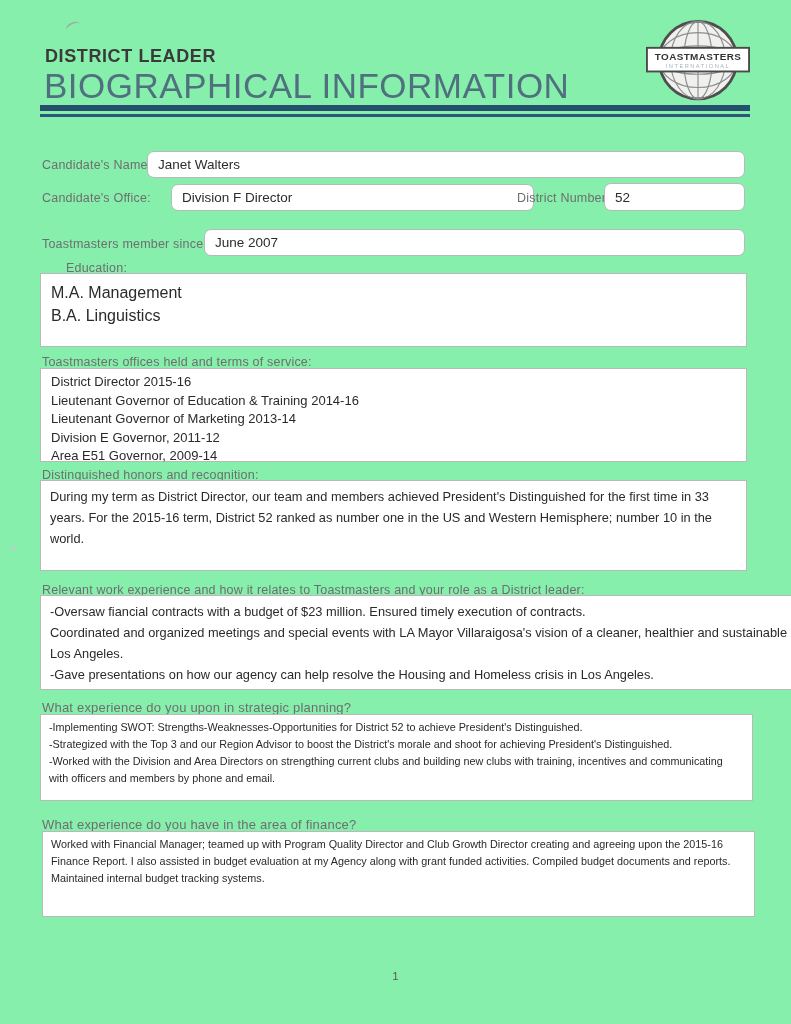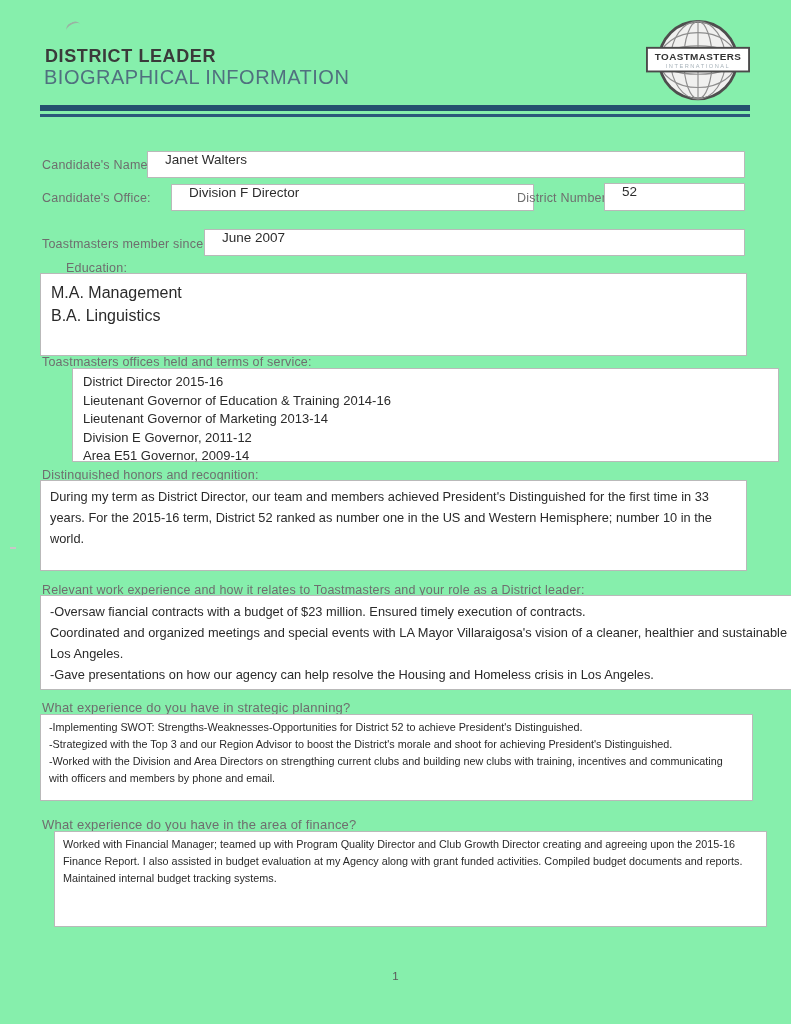--- a/index.html
+++ b/index.html
@@ -12,37 +12,37 @@
     overflow:hidden;
     box-shadow:0 0 4px rgba(0,0,0,.25);
   }
   
   .title1{
     position:absolute;left:45px;top:46px;
     font-size:18px;font-weight:700;letter-spacing:.6px;color:#3a3a3a;
   }
   .title2{
     position:absolute;left:44px;top:66px;
-    font-size:20px;font-weight:400;letter-spacing:.5px;color:#50707f;
+    font-size:35px;font-weight:400;letter-spacing:.5px;color:#50707f;
   }
   .logo{position:absolute;left:646px;top:16px;width:104px;height:92px;}
   .rule-thick{position:absolute;left:40px;top:105px;width:710px;height:6px;background:#24506e;}
   .rule-thin{position:absolute;left:40px;top:114px;width:710px;height:3px;background:#2b587a;}
   .squiggle{position:absolute;left:66px;top:22px;width:15px;height:9px;
     border-top:2px solid #a0a0a0;border-radius:50%;transform:rotate(-24deg);opacity:.75;}
   .margin-dot{position:absolute;left:10px;top:547px;width:6px;height:2px;background:#c7c7c7;}
 
   
   .lbl{position:absolute;font-size:12.5px;color:#6e6e6e;font-weight:400;letter-spacing:.2px;}
   .box{position:absolute;background:#fff;border:1px solid #b9b9b9;box-sizing:border-box;color:#2c2c2c;}
   .val{font-size:13.5px;color:#2c2c2c;}
-  .fieldbox{display:flex;padding-left:17px;}
+  .fieldbox{display:flex;align-items:center;padding-left:10px;border-radius:7px;}
 
   .edu-lines{padding:7px 10px 0 10px;font-size:16px;line-height:23px;color:#2a2a2a;}
-  .off-lines{padding:4px 10px 0 10px;font-size:13px;line-height:18.5px;color:#2a2a2a;margin-left:32px;}
+  .off-lines{padding:4px 10px 0 10px;font-size:13px;line-height:18.5px;color:#2a2a2a;}
   .para-box{padding:5px 12px 0 9px;font-size:12.8px;line-height:21px;color:#2a2a2a;}
   .small-box{padding:4px 10px 0 8px;font-size:10.8px;line-height:17px;color:#2a2a2a;}
   .para{margin:0;}
 
   .page-num{position:absolute;left:0;top:970px;width:791px;text-align:center;
     font-size:11.5px;color:#5a5a5a;}
 </style>
 </head>
 <body>
 
@@ -83,21 +83,21 @@
   <div class="box fieldbox" style="left:604px;top:183px;width:141px;height:28px;">
     <span class="val">52</span>
   </div>
 
   <div class="lbl" style="left:42px;top:237px;">Toastmasters member since:</div>
   <div class="box fieldbox" style="left:204px;top:229px;width:541px;height:27px;">
     <span class="val">June 2007</span>
   </div>
 
   <div class="lbl" style="left:42px;top:261px;margin-left:24px;">Education:</div>
-  <div class="box edu-lines" style="left:40px;top:273px;width:707px;height:83px;">
+  <div class="box edu-lines" style="left:40px;top:273px;width:707px;height:74px;">
     <p class="para">M.A. Management</p>
     <p class="para">B.A. Linguistics</p>
   </div>
 
   <div class="lbl" style="left:42px;top:355px;">Toastmasters offices held and terms of service:</div>
   <div class="box off-lines" style="left:40px;top:368px;width:707px;height:94px;">
     <p class="para">District Director 2015-16</p>
     <p class="para">Lieutenant Governor of Education &amp; Training 2014-16</p>
     <p class="para">Lieutenant Governor of Marketing 2013-14</p>
     <p class="para">Division E Governor, 2011-12</p>
@@ -109,26 +109,26 @@
     <p class="para">During my term as District Director, our team and members achieved President's Distinguished for the first time in 33 years. For the 2015-16 term, District 52 ranked as number one in the US and Western Hemisphere; number 10 in the world.</p>
   </div>
 
   <div class="lbl" style="left:42px;top:583px;">Relevant work experience and how it relates to Toastmasters and your role as a District leader:</div>
   <div class="box para-box" style="left:40px;top:595px;width:772px;height:95px;">
     <p class="para">-Oversaw fiancial contracts with a budget of $23 million. Ensured timely execution of contracts.</p>
     <p class="para">Coordinated and organized meetings and special events with LA Mayor Villaraigosa's vision of a cleaner, healthier and sustainable Los Angeles.</p>
     <p class="para">-Gave presentations on how our agency can help resolve the Housing and Homeless crisis in Los Angeles.</p>
   </div>
 
-  <div class="lbl" style="left:42px;top:700px;font-size:13px;">What experience do you have in strategic planning?</div>
+  <div class="lbl" style="left:42px;top:700px;font-size:13px;">What experience do you upon in strategic planning?</div>
   <div class="box small-box" style="left:40px;top:714px;width:713px;height:87px;">
     <p class="para">-Implementing SWOT: Strengths-Weaknesses-Opportunities for District 52 to achieve President's Distinguished.</p>
     <p class="para">-Strategized with the Top 3 and our Region Advisor to boost the District's morale and shoot for achieving President's Distinguished.</p>
     <p class="para">-Worked with the Division and Area Directors on strengthing current clubs and building new clubs with training, incentives and communicating with officers and members by phone and email.</p>
   </div>
 
   <div class="lbl" style="left:42px;top:817px;font-size:13px;">What experience do you have in the area of finance?</div>
-  <div class="box small-box" style="left:54px;top:831px;width:713px;height:96px;">
+  <div class="box small-box" style="left:42px;top:831px;width:713px;height:86px;">
     <p class="para">Worked with Financial Manager; teamed up with Program Quality Director and Club Growth Director creating and agreeing upon the 2015-16 Finance Report. I also assisted in budget evaluation at my Agency along with grant funded activities. Compiled budget documents and reports. Maintained internal budget tracking systems.</p>
   </div>
 
   <div class="page-num">1</div>
 </div>
 
 </body></html>

